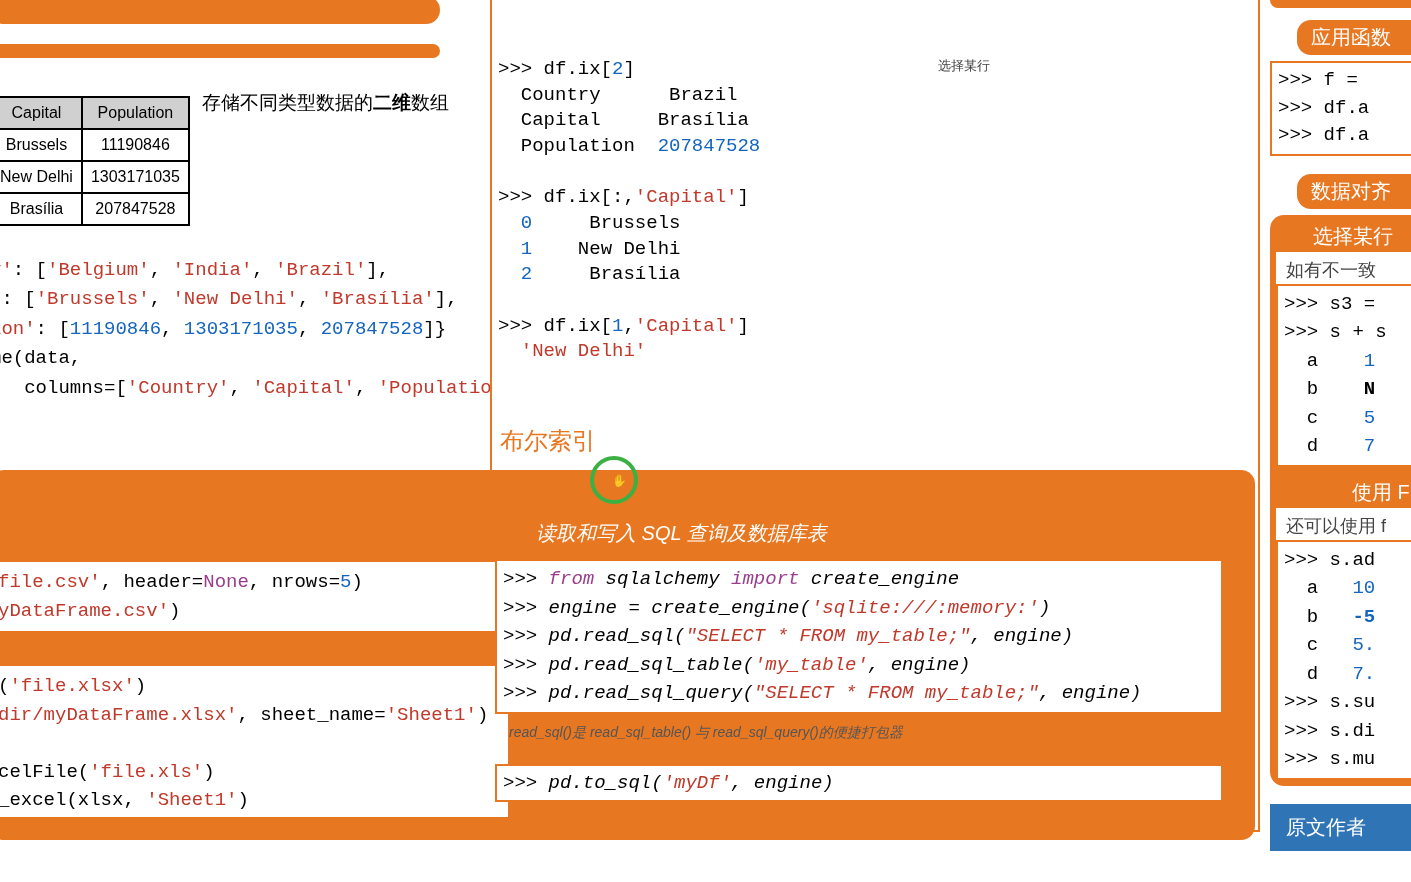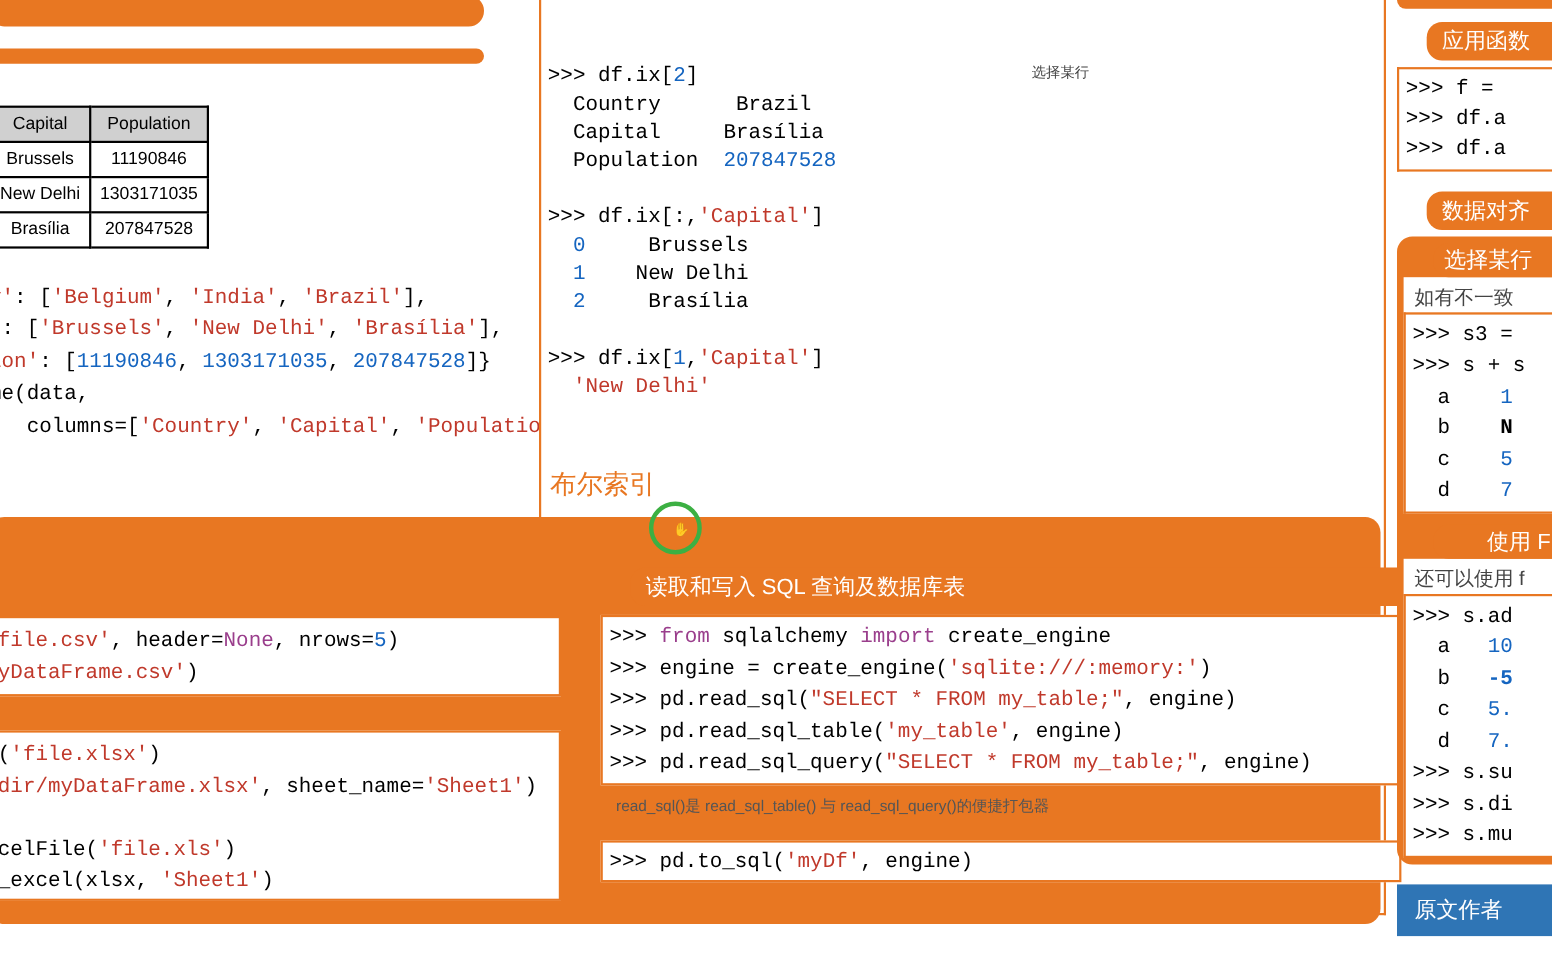--- a/index.html
+++ b/index.html
@@ -103,23 +103,24 @@
     left: -10px;
     top: 470px;
     width: 1265px;
     height: 370px;
     background: #E87722;
     border-radius: 14px;
     padding: 6px;
   }
   .sql-wrap {
     position: absolute;
-    left: 546px;
+    left: 495px;
     top: 516px;
     width: 728px;
+    font-style: italic;
   }
   .io-left-box {
     position: absolute;
     top: 560px;
     left: -10px;
     width: 520px;
     border: 2px solid #E87722;
     background: #fff;
     font-family: "Courier New", monospace;
     font-size: 19px;
@@ -149,20 +150,23 @@
       <tr>
         <td>New Delhi</td>
         <td>1303171035</td>
       </tr>
       <tr>
         <td>Brasília</td>
         <td>207847528</td>
       </tr>
     </tbody>
       </table>
+    <div style="margin-left:12px;margin-top:2px;font-size:19px;">
+      <span>存储不同类型数据的</span><b>二维</b><span>数组</span>
+    </div>
   </div>
 
   <div style="font-family:'Courier New',monospace;font-size:19px;white-space:pre;margin-top:30px;line-height:1.55;"><span class="str">y'</span>: [<span class="str">'Belgium'</span>, <span class="str">'India'</span>, <span class="str">'Brazil'</span>],
 <span class="str">'</span>: [<span class="str">'Brussels'</span>, <span class="str">'New Delhi'</span>, <span class="str">'Brasília'</span>],
 <span class="str">ion'</span>: [<span class="num">11190846</span>, <span class="num">1303171035</span>, <span class="num">207847528</span>]}
 me(data,
    columns=[<span class="str">'Country'</span>, <span class="str">'Capital'</span>, <span class="str">'Population'</span>])</div>
 </div>
 
 <div class="col-mid">

